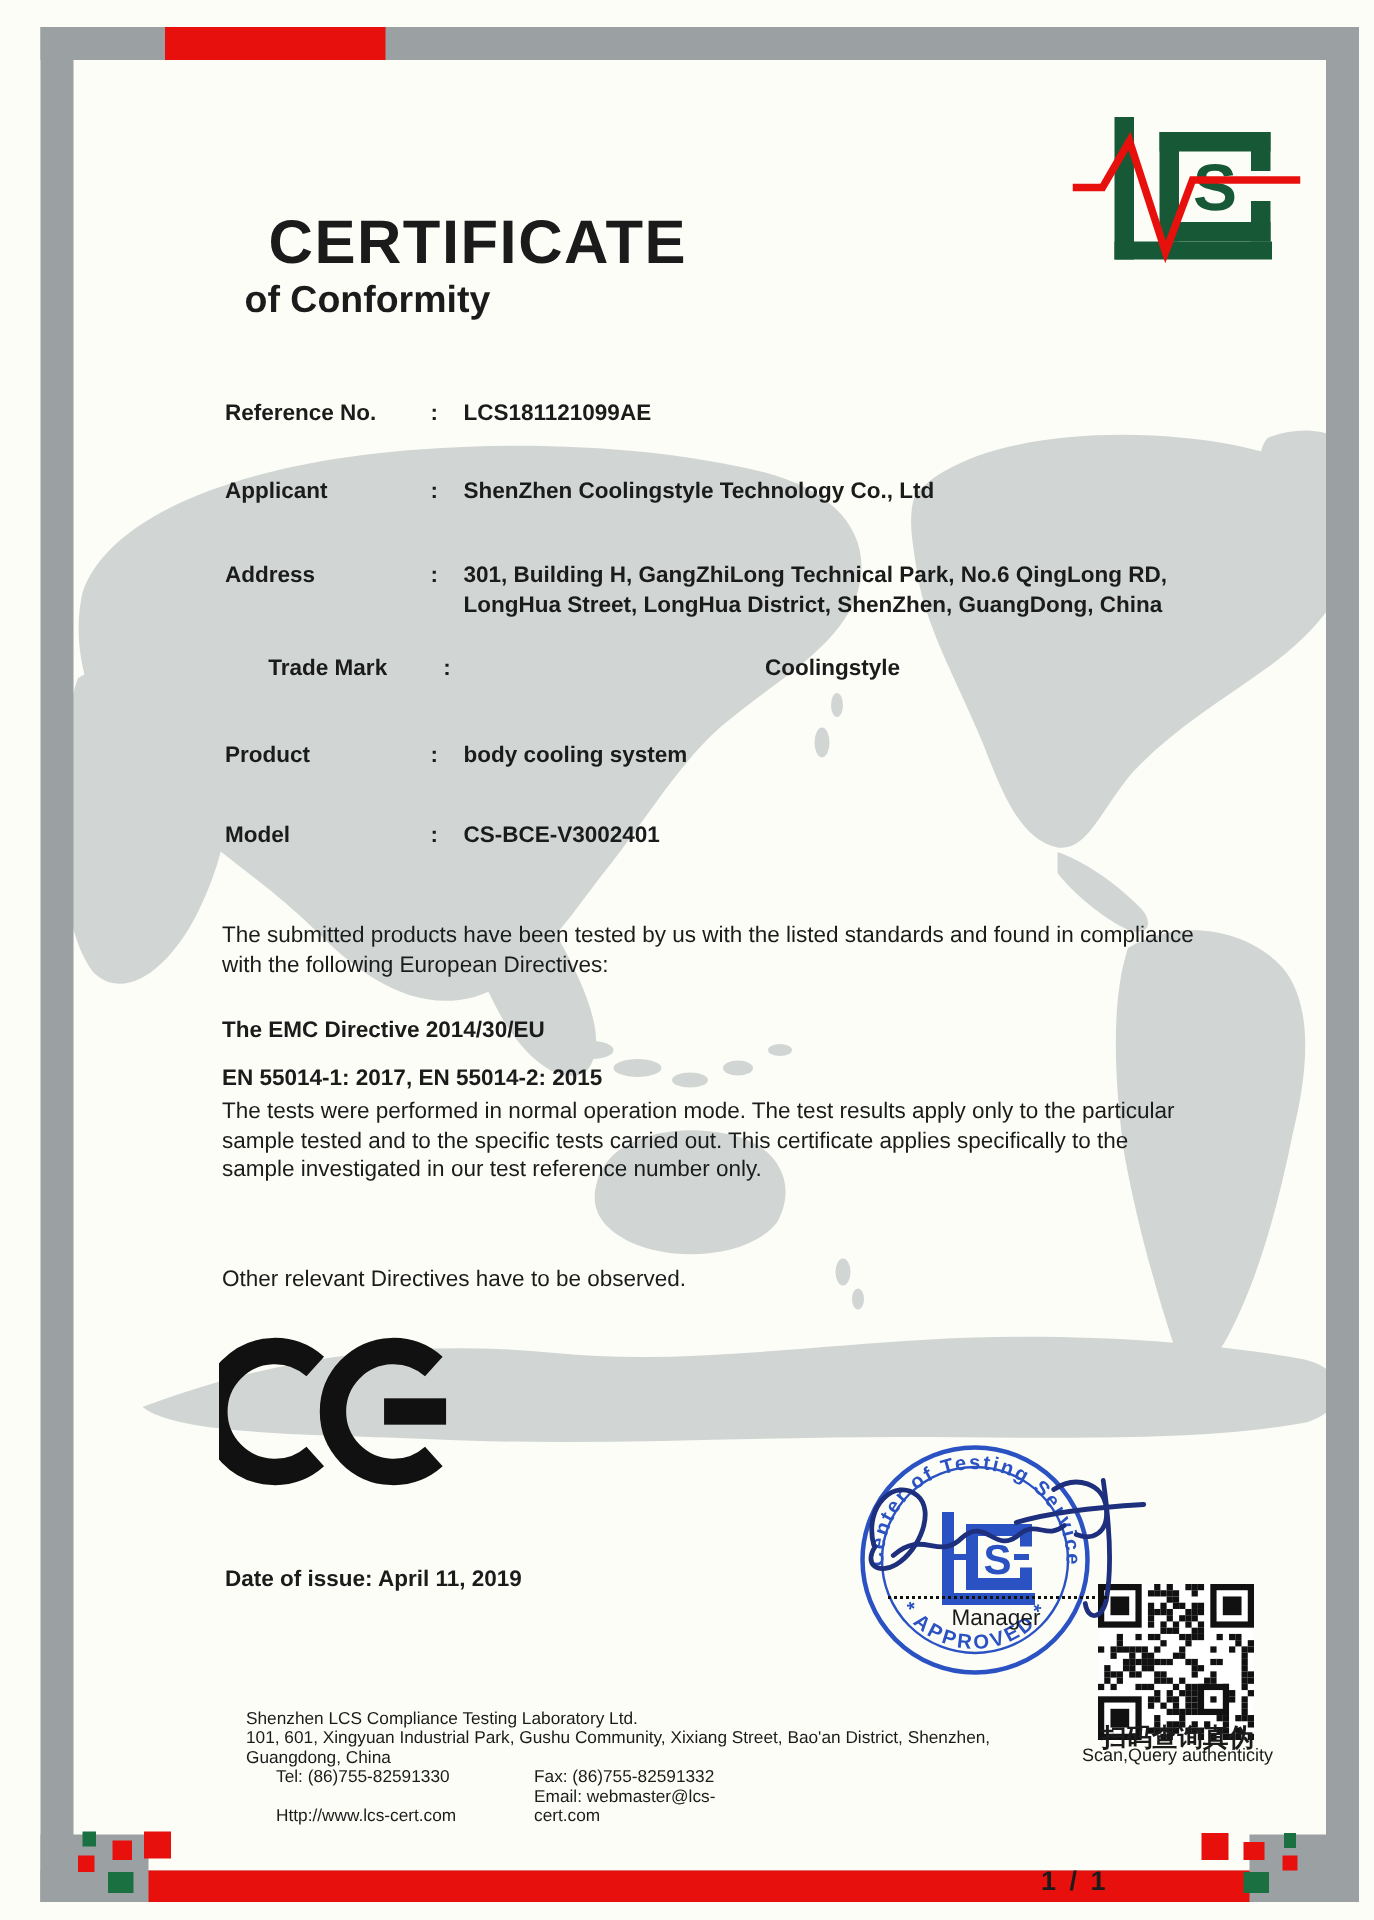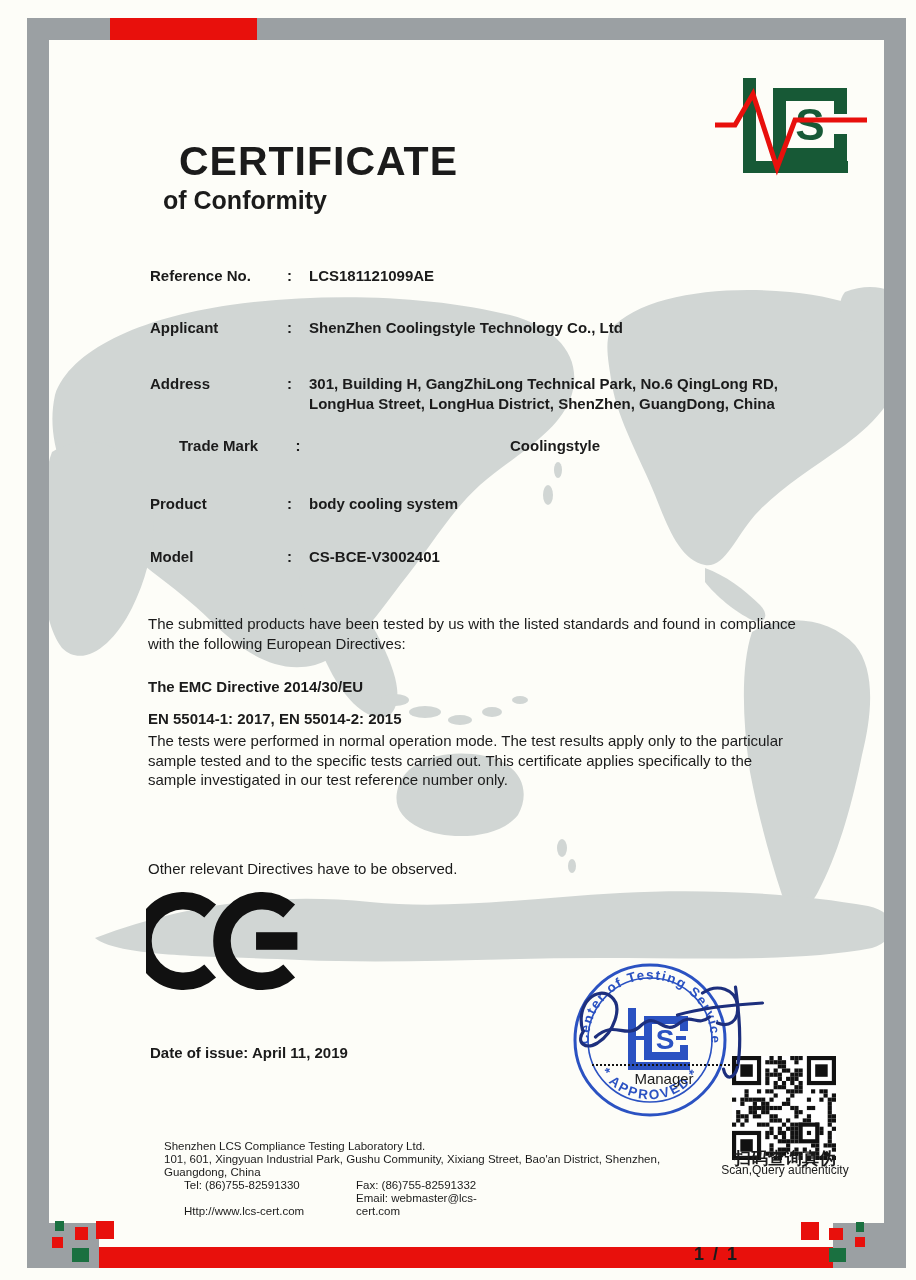--- a/index.html
+++ b/index.html
@@ -127,21 +127,21 @@
   <div class="field" style="top:547px;">
     <span class="lab">Model</span>
     <span class="col">:</span>
     <span class="val">CS-BCE-V3002401</span>
   </div>
 
   <div class="para" style="top:614px;">The submitted products have been tested by us with the listed standards and found in compliance with the following European Directives:</div>
   <div class="para bold" style="top:653px;">The EMC Directive 2014/30/EU</div>
   <div class="para bold" style="top:685px;">EN 55014-1: 2017, EN 55014-2: 2015</div>
   <div class="para" style="top:731px;">The tests were performed in normal operation mode. The test results apply only to the particular sample tested and to the specific tests carried out. This certificate applies specifically to the sample investigated in our test reference number only.</div>
-  <div class="para" style="top:843px;margin-top:16px;">Other relevant Directives have to be observed.</div>
+  <div class="para" style="top:843px;">Other relevant Directives have to be observed.</div>
 
   <svg class="layer" style="left:146px;top:886px;z-index:2" width="155" height="110" viewBox="0 0 300 210" aria-label="CE">
     <path d="M124.2,47 A78,78 0 1 0 124.2,163" fill="none" stroke="#111" stroke-width="34"></path>
     <path d="M277.2,47 A78,78 0 1 0 277.2,163" fill="none" stroke="#111" stroke-width="34"></path>
     <rect x="213" y="88" width="80" height="34" fill="#111"></rect>
   </svg>
 
   <div class="date">Date of issue: April 11, 2019</div>
 
   <svg class="layer" style="left:570px;top:960px;z-index:3" width="160" height="160" viewBox="0 0 160 160">

